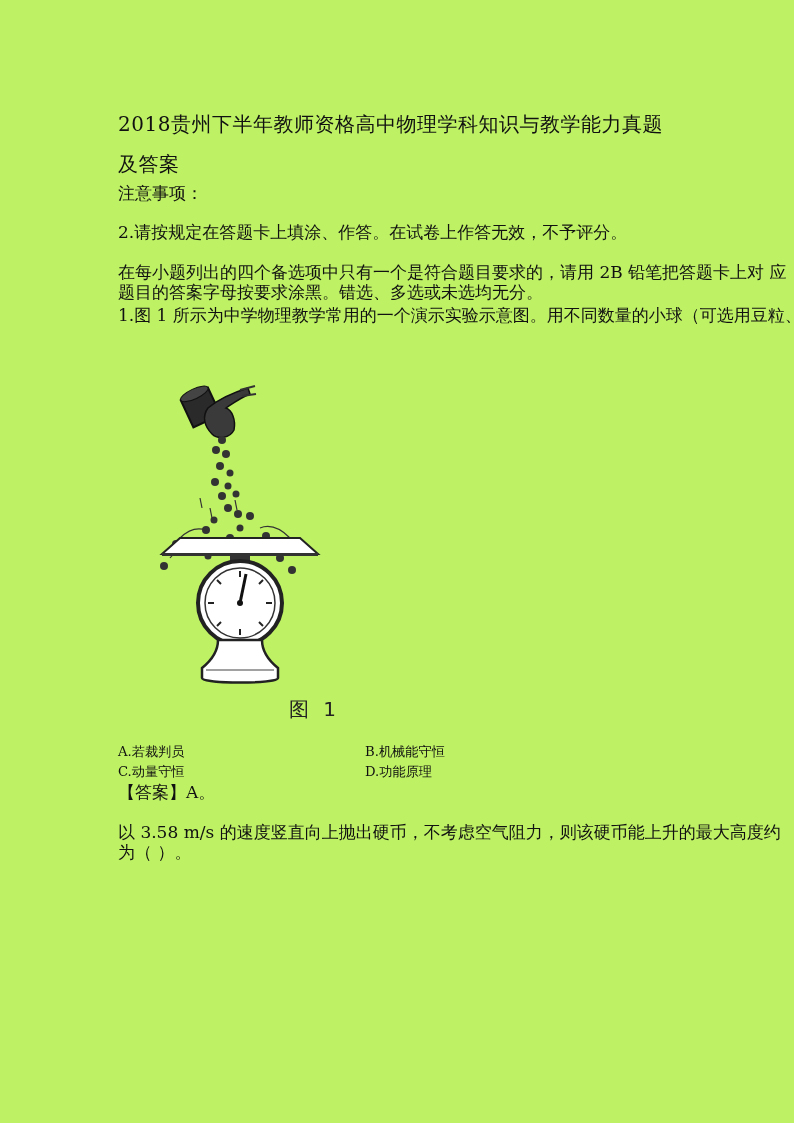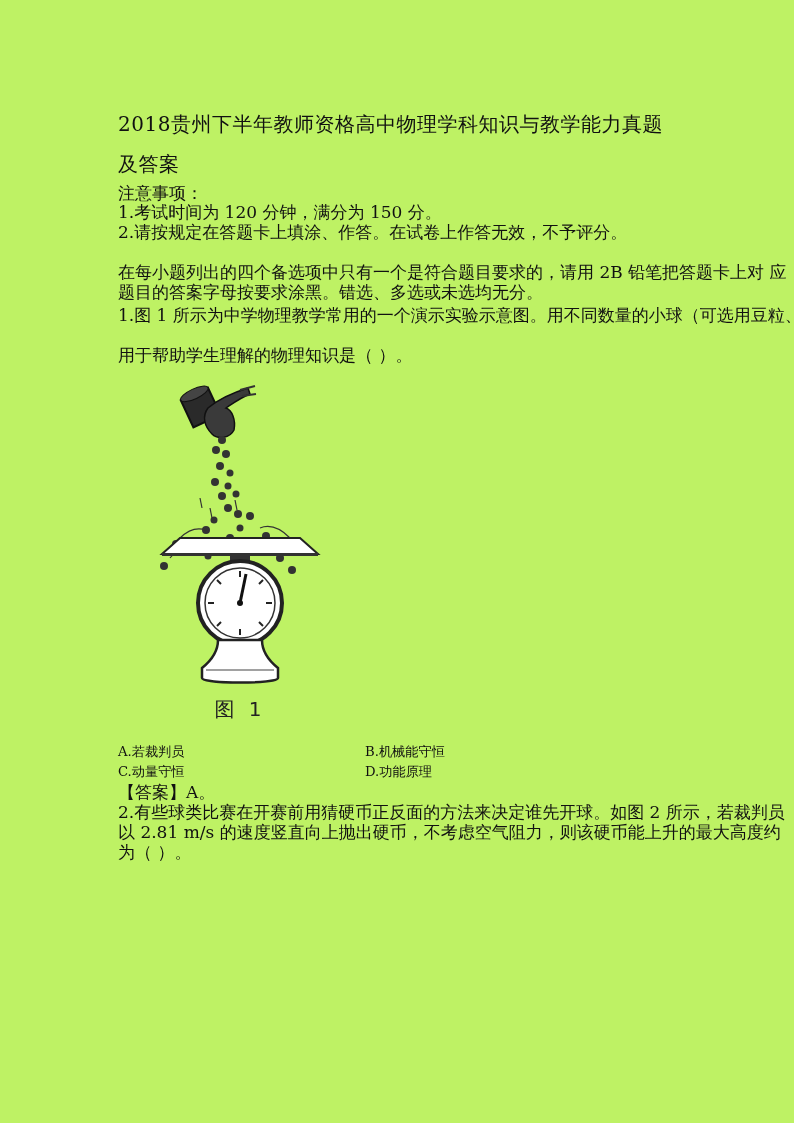--- a/index.html
+++ b/index.html
@@ -7,39 +7,37 @@
       font-family: "DejaVu Serif", "Liberation Serif", serif; color: #111; }
     .page { position: absolute; left: 0; top: 0; width: 794px; height: 1123px; background: #bef264; }
     .title { position: absolute; left: 118px; top: 104px; width: 560px;
       font-size: 20px; line-height: 40px; letter-spacing: 0.5px; color: #111; }
     .line { position: absolute; left: 118px; font-size: 17px; line-height: 20px; white-space: nowrap; color: #111; }
     .options-row { position: absolute; left: 118px; width: 560px; font-size: 13.2px; line-height: 20px; }
     .opt { position: absolute; top: 0; white-space: nowrap; }
     .opt.left { left: 0; }
     .opt.right { left: 247px; }
     .figure { position: absolute; left: 140px; top: 378px; width: 200px; height: 350px; }
-    .fig-caption { position: absolute; left: 0; width: 200px; top: 318px; text-align: center;
+    .fig-caption { position: absolute; left: 0; width: 200px; top: 318px; text-align: right;
       font-family: "DejaVu Sans", "Liberation Sans", sans-serif; font-size: 20px; color: #222; letter-spacing: 4px; }
   </style>
 </head>
 <body>
 
 <div class="page">
 
   <div class="title">2018贵州下半年教师资格高中物理学科知识与教学能力真题及答案</div>
 
   <div class="line" style="top:183px">注意事项：</div>
-  <div class="line" style="top:202px">1.考试时间为 120 分钟，满分为 150 分。</div>
   <div class="line" style="top:222px">2.请按规定在答题卡上填涂、作答。在试卷上作答无效，不予评分。</div>
 
   <div class="line" style="top:262px">在每小题列出的四个备选项中只有一个是符合题目要求的，请用 2B 铅笔把答题卡上对   应</div>
   <div class="line" style="top:282px">题目的答案字母按要求涂黑。错选、多选或未选均无分。</div>
 
   <div class="line" style="top:305px">1.图 1 所示为中学物理教学常用的一个演示实验示意图。用不同数量的小球（可选用豆粒、</div>
-  <div class="line" style="top:345px">用于帮助学生理解的物理知识是（  ）。</div>
 
   <div class="figure">
     <svg width="200" height="320" viewBox="0 0 200 320">
 
       <g transform="translate(62,30) rotate(-25)">
         <rect x="-16" y="-16" width="30" height="30" fill="#2a2a2a" stroke="#111" stroke-width="2"></rect>
         <ellipse cx="-1" cy="-16" rx="15" ry="5" fill="#444" stroke="#111"></ellipse>
       </g>
 
       <path d="M68,30 C80,20 95,14 108,10 L110,16 C100,20 92,26 86,30 C92,32 96,42 94,52 C90,60 78,62 72,56 C64,48 62,38 68,30 Z" fill="#3a3a3a" stroke="#111" stroke-width="1.5"></path>
@@ -111,17 +109,16 @@
   <div class="options-row" style="top:742px">
     <span class="opt left">A.若裁判员</span>
     <span class="opt right">B.机械能守恒</span>
   </div>
   <div class="options-row" style="top:762px">
     <span class="opt left">C.动量守恒</span>
     <span class="opt right">D.功能原理</span>
   </div>
   <div class="line" style="top:782px">【答案】A。</div>
 
-  <div class="line" style="top:802px">2.有些球类比赛在开赛前用猜硬币正反面的方法来决定谁先开球。如图 2 所示，若裁判员</div>
-  <div class="line" style="top:822px">以  2.81  m/s 的速度竖直向上抛出硬币，不考虑空气阻力，则该硬币能上升的最大高度约</div>
+  <div class="line" style="top:822px">以  3.58  m/s 的速度竖直向上抛出硬币，不考虑空气阻力，则该硬币能上升的最大高度约</div>
   <div class="line" style="top:842px">为（ ）。</div>
 
 </div>
 
 </body></html>

